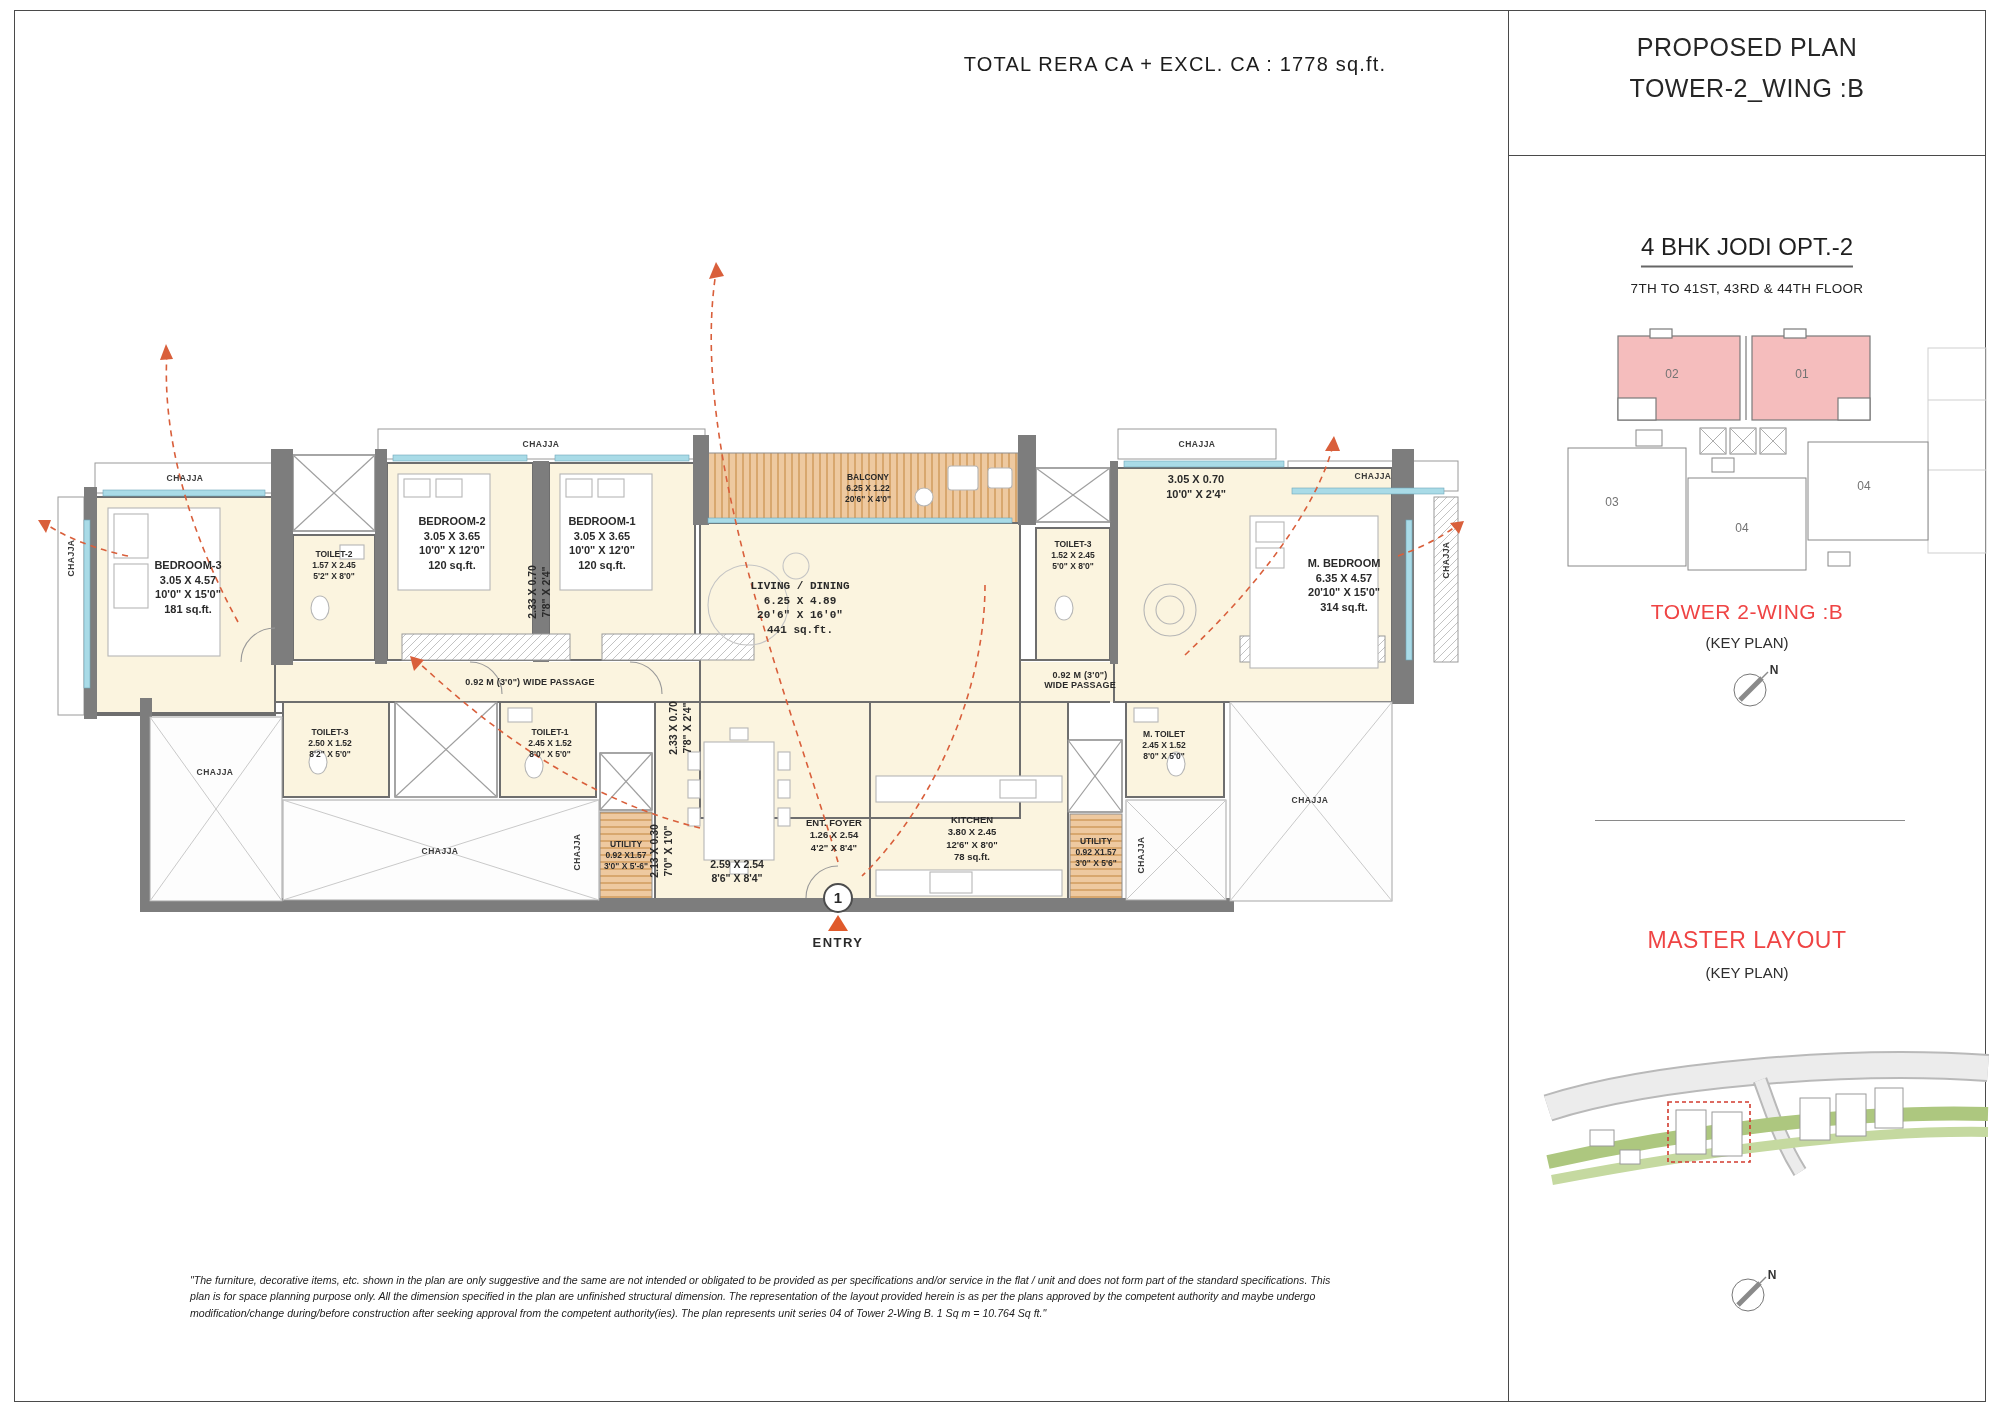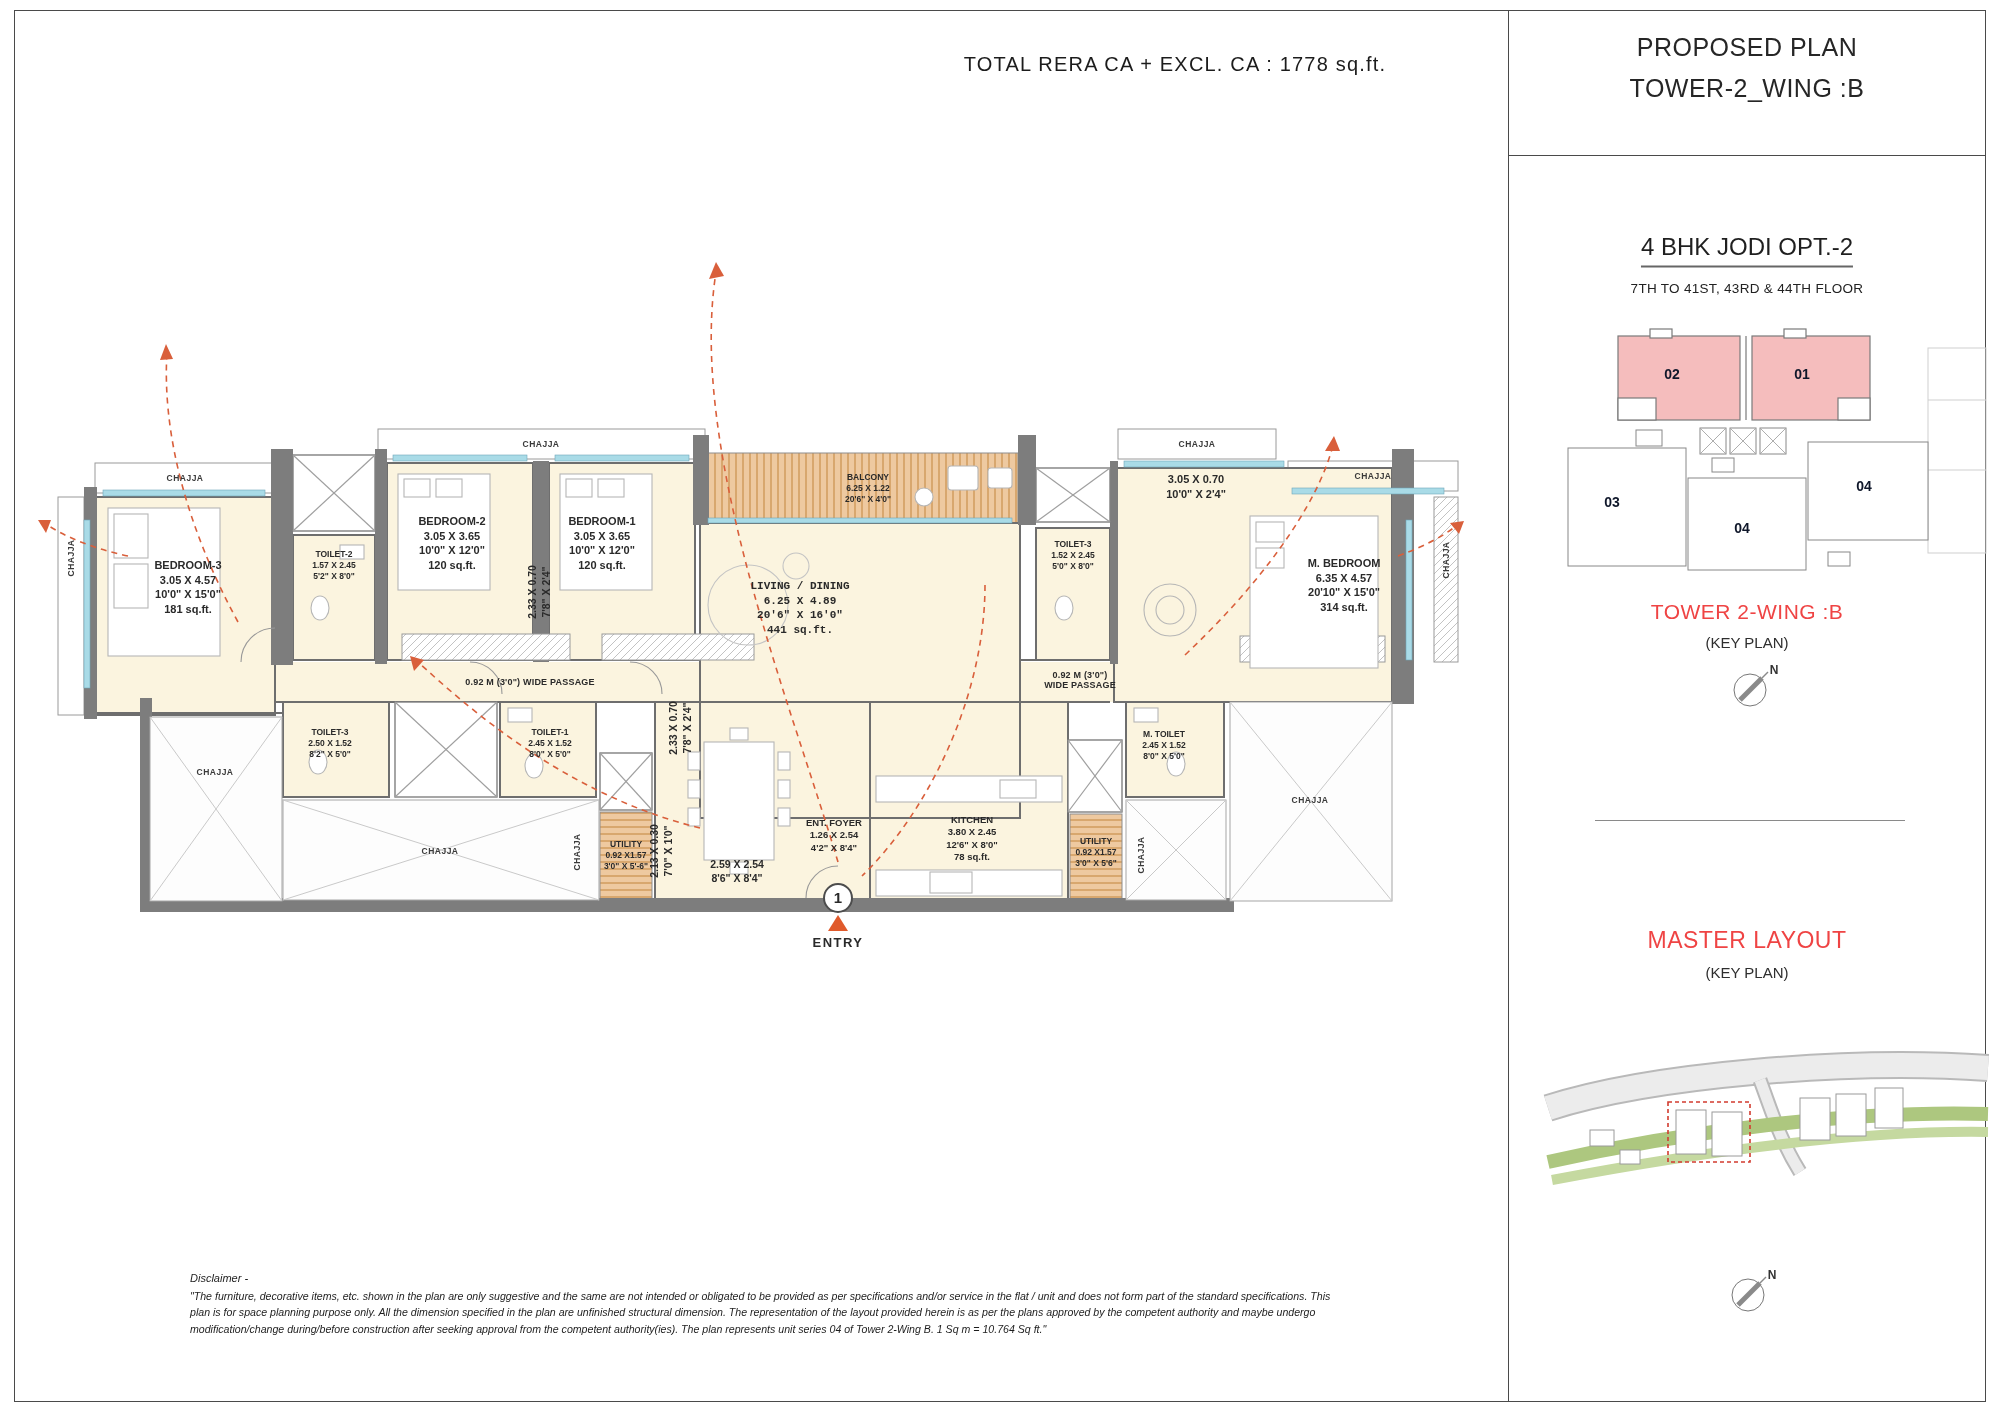--- a/index.html
+++ b/index.html
@@ -23,21 +23,21 @@
   .pass{font-weight:bold;font-size:9px;letter-spacing:.2px;}
   .pass span{display:block;}
 
   .toplabel{font-size:20px;letter-spacing:1.2px;color:#1c1c1c;}
   .paneltitle{font-size:25px;letter-spacing:.5px;color:#262626;line-height:41px;text-align:center;}
   .paneltitle span{display:block;}
   .unittype{font-size:24px;color:#1f1f1f;border-bottom:2px solid #666;padding-bottom:5px;}
   .floors{font-size:13.5px;color:#222;letter-spacing:.3px;}
   .keytitle{font-size:21px;color:#ef4444;letter-spacing:.5px;}
   .keysub{font-size:15px;color:#2e2e2e;}
-  .unitnum{font-size:14px;font-weight:bold;color:#0f172a;}
+  .unitnum{font-size:12px;font-weight:normal;color:#737373;}
   .nlab{font-size:12px;font-weight:bold;color:#333;}
 
   .entrycircle{position:absolute;width:26px;height:26px;border:2px solid #4d4d4d;border-radius:50%;
       background:#fff;z-index:6;transform:translate(-50%,-50%);
       font-size:15px;font-weight:bold;text-align:center;line-height:26px;}
   .entrylab{font-size:13px;font-weight:bold;letter-spacing:1.5px;}
 
   .disc{position:absolute;left:190px;top:1272px;width:1145px;z-index:5;
         font-style:italic;color:#1d1d1d;}
   .disc .dt{font-size:11px;margin-bottom:4px;}
@@ -471,15 +471,14 @@
 <div class="lbl chj" style="left:1310px;top:800px;">CHAJJA</div>
 <div class="lbl chj vert" style="left:71px;top:558px;">CHAJJA</div>
 <div class="lbl chj vert" style="left:1446px;top:560px;">CHAJJA</div>
 <div class="lbl chj vert" style="left:577px;top:852px;">CHAJJA</div>
 <div class="lbl chj vert" style="left:1141px;top:855px;">CHAJJA</div>
 
 <div class="entrycircle" style="left:838px;top:898px;">1</div>
 <div class="lbl entrylab" style="left:838px;top:942px;">ENTRY</div>
 
 <div class="disc">
-  <div class="dt">Disclaimer -</div>
   <div class="db">"The furniture, decorative items, etc. shown in the plan are only suggestive and the same are not intended or obligated to be provided as per specifications and/or service in the flat / unit and does not form part of the standard specifications. This plan is for space planning purpose only. All the dimension specified in the plan are unfinished structural dimension. The representation of the layout provided herein is as per the plans approved by the competent authority and maybe undergo modification/change during/before construction after seeking approval from the competent authority(ies). The plan represents unit series 04 of Tower 2-Wing B. 1 Sq m = 10.764 Sq ft."</div>
 </div>
 
 </body></html>

